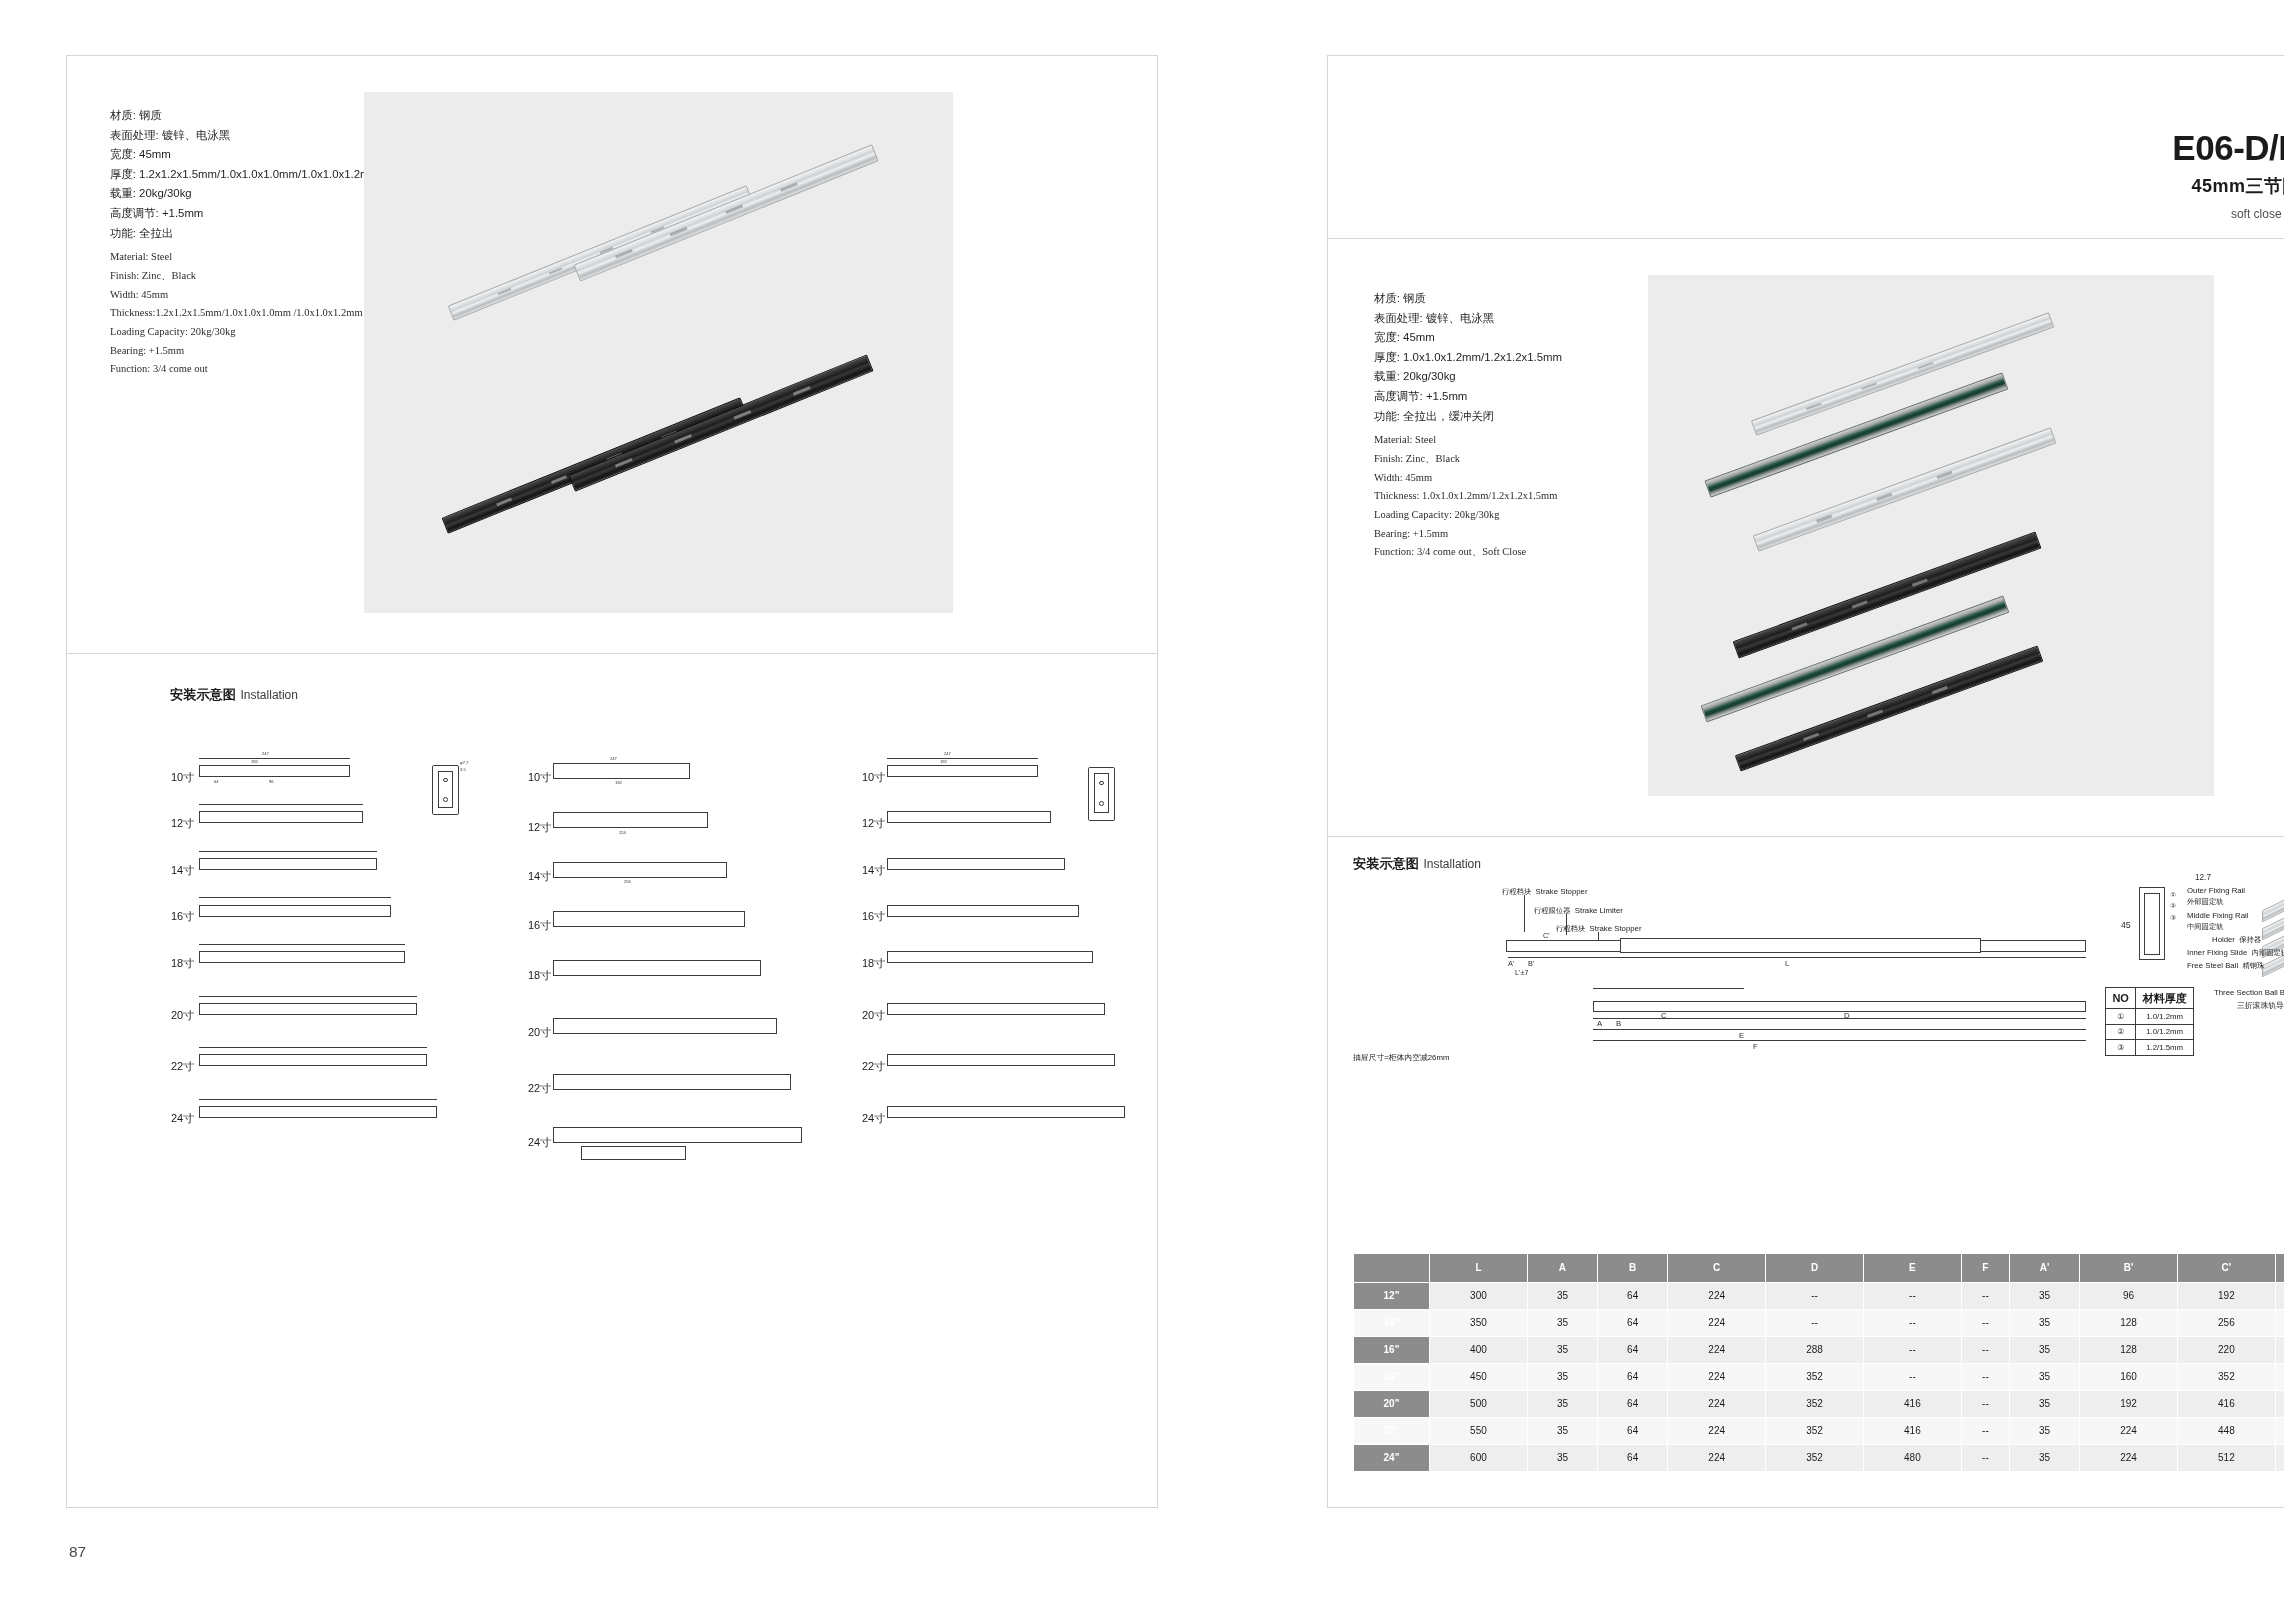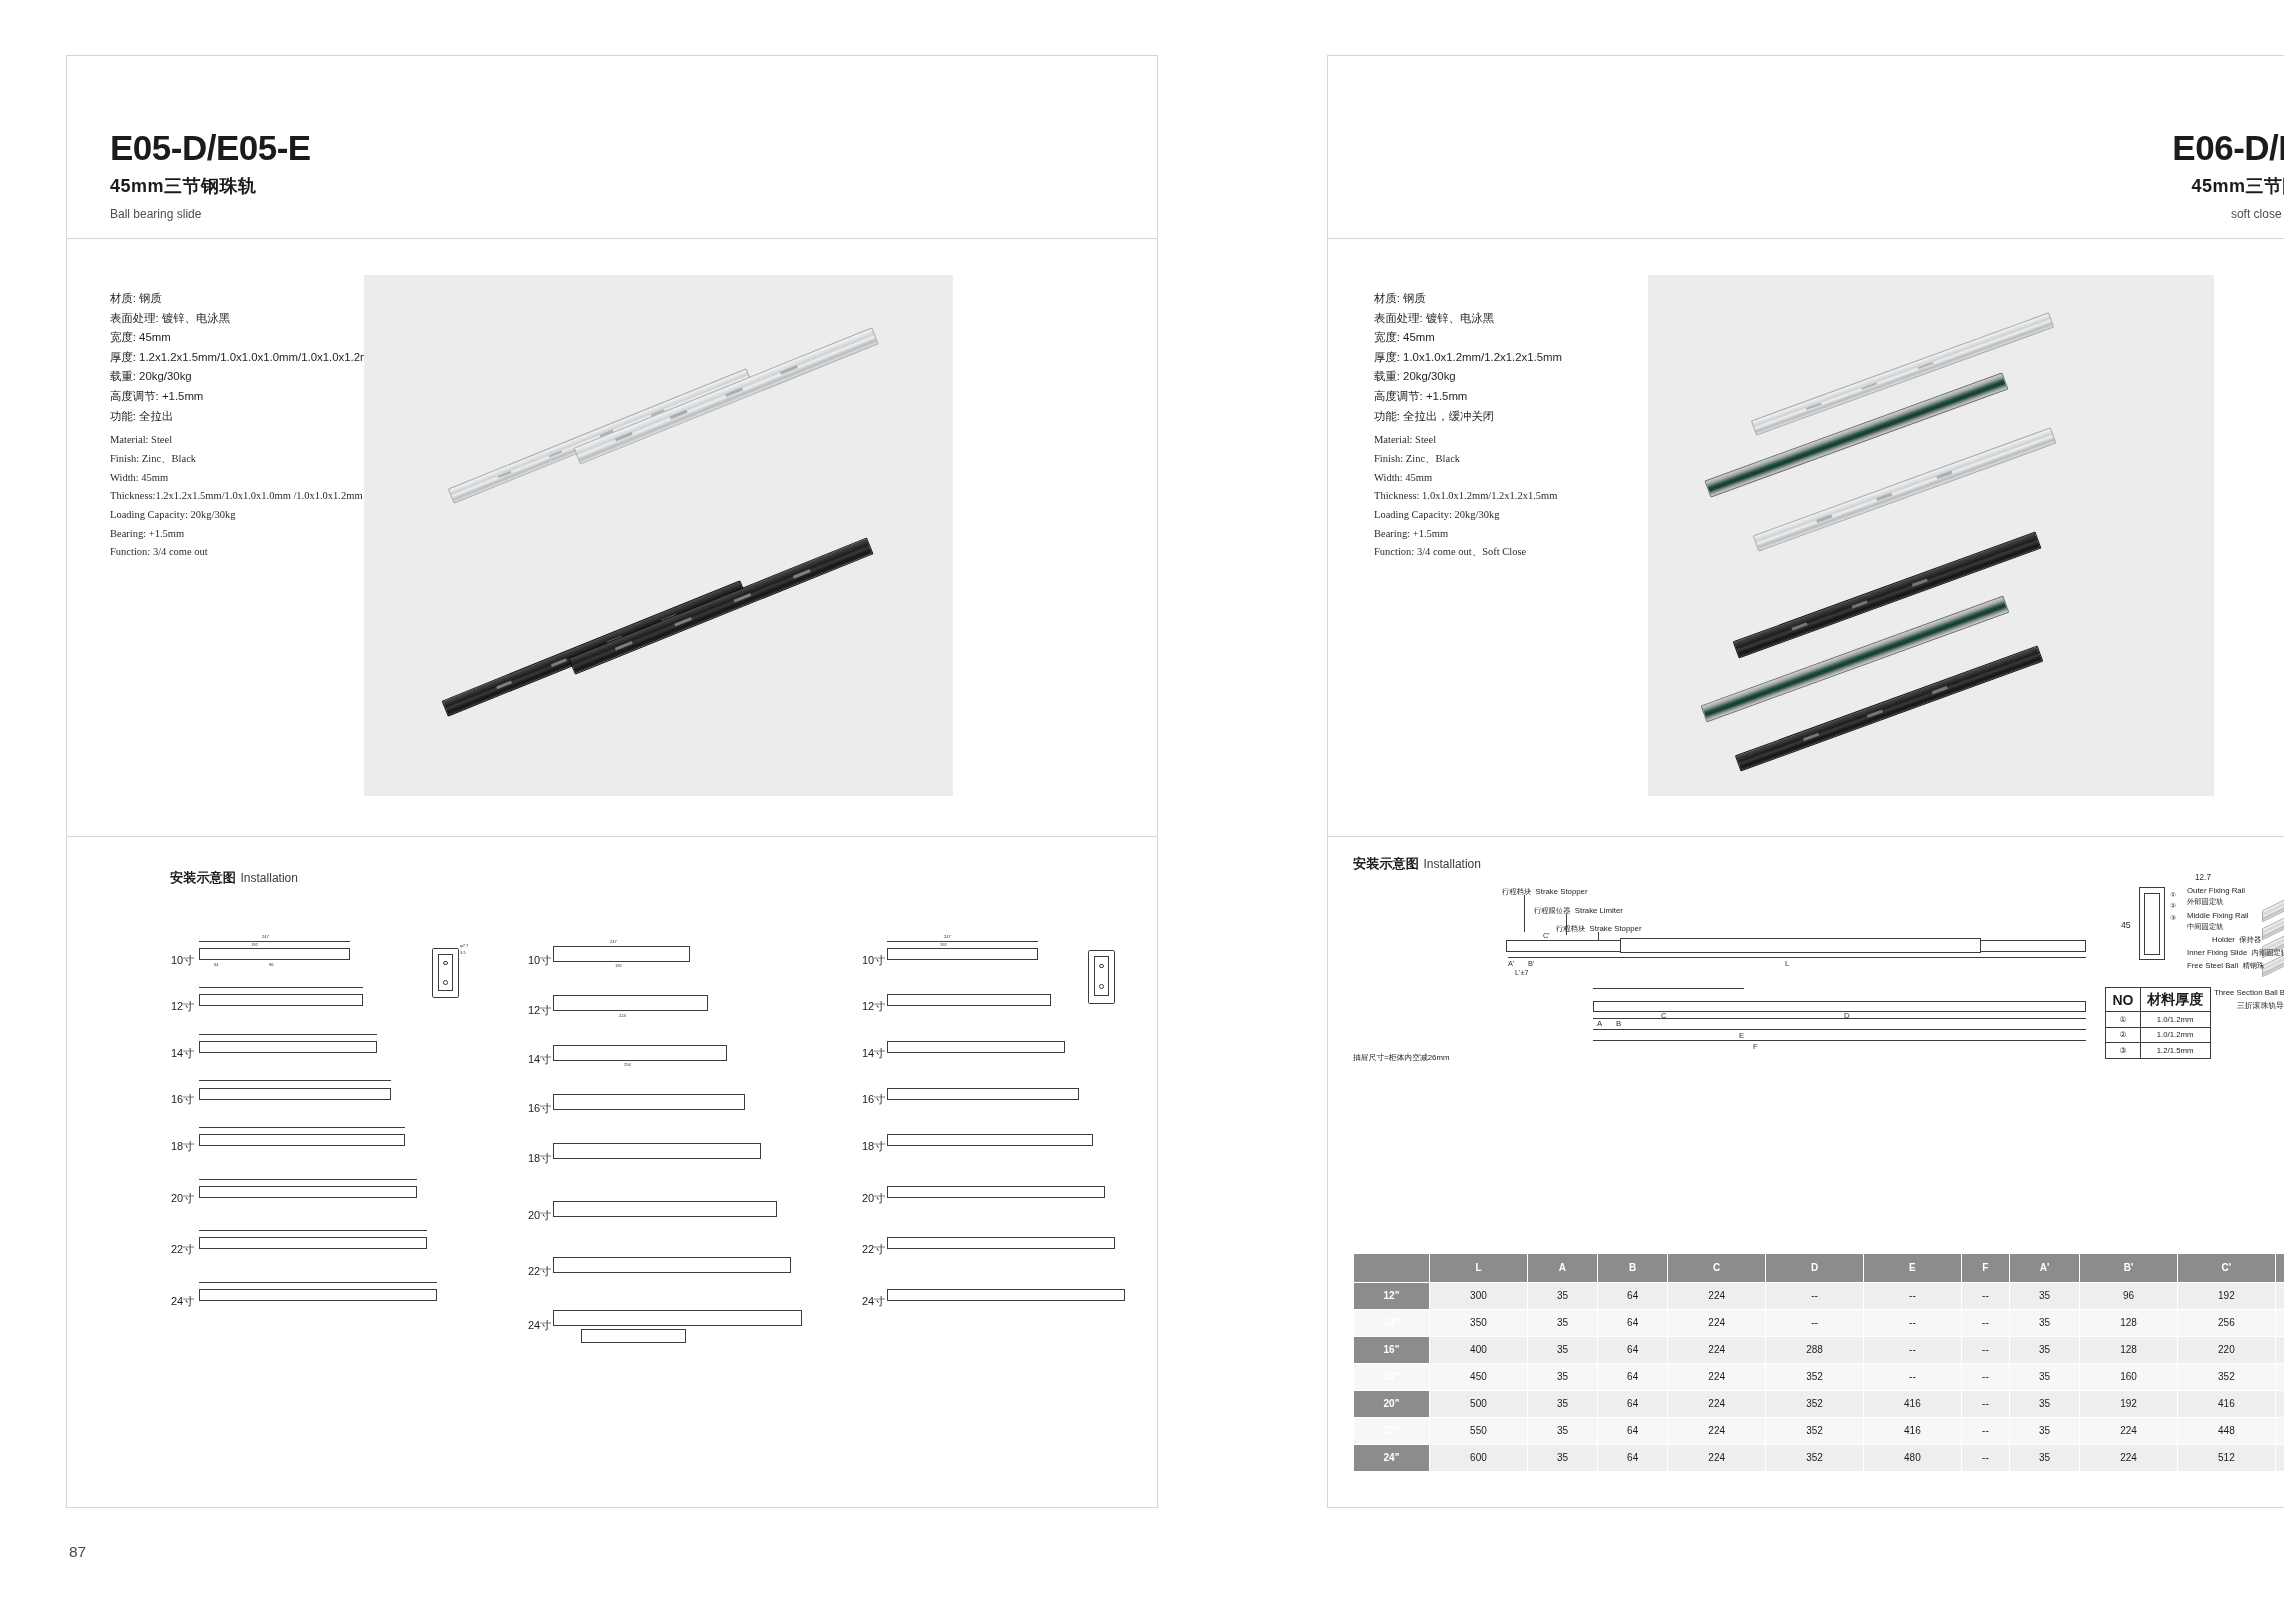--- a/index.html
+++ b/index.html
@@ -183,43 +183,36 @@
     position:absolute;
     border-collapse:collapse;
     font-size:7.8px;
   }
   table.mini th,table.mini td{
     border:0.6px solid #3c3c3c;
     padding:2.7px 6.4px;
     text-align:center;
     color:#1b1b1b;
   }
-  table.mini th{font-weight:bold;font-size:14px;}
+  table.mini th{font-weight:bold;font-size:11px;}
 
   
   .pageno{
     position:absolute;
     bottom:26.5px;
     font-size:15.5px;
     color:#4a4a4a;
   }
   #pn-left{left:68px;}
 </style>
 </head>
 <body>
 
 <div class="page" id="page-left">
 
-  <div class="hdr">
-    <div class="hdr-inner">
-      <div class="model">E05-D/E05-E</div>
-      <div class="cn-sub">45mm三节钢珠轨</div>
-      <div class="en-sub">Ball bearing slide</div>
-    </div>
-  </div>
 
   <div class="spec-zone">
     <div class="specs">
       <div>材质: 钢质</div>
       <div>表面处理: 镀锌、电泳黑</div>
       <div>宽度: 45mm</div>
       <div>厚度: 1.2x1.2x1.5mm/1.0x1.0x1.0mm/1.0x1.0x1.2mm</div>
       <div>载重: 20kg/30kg</div>
       <div>高度调节: +1.5mm</div>
       <div>功能: 全拉出</div>

